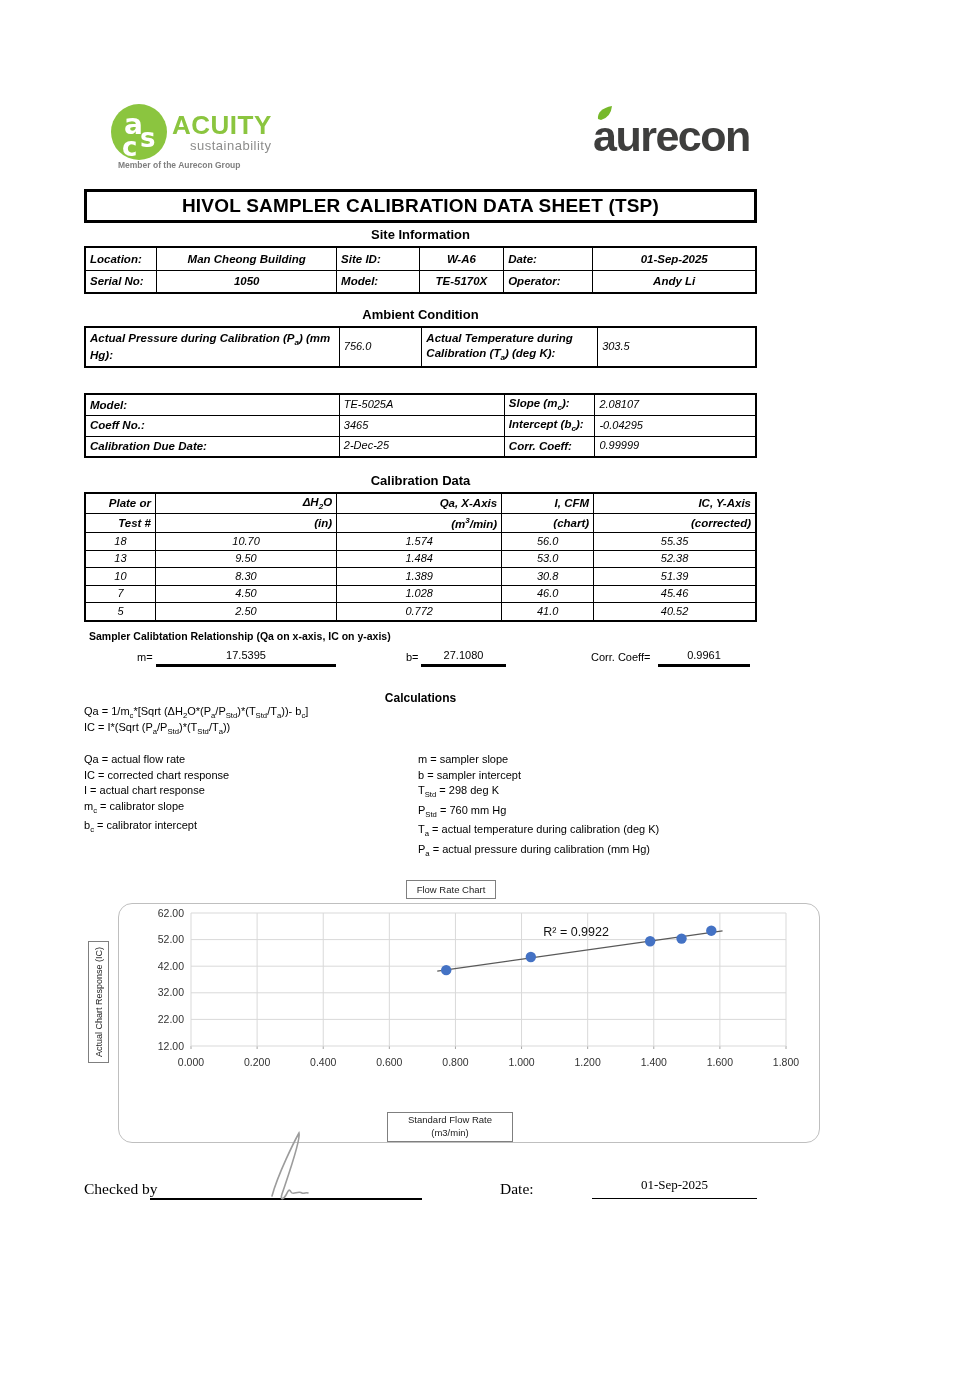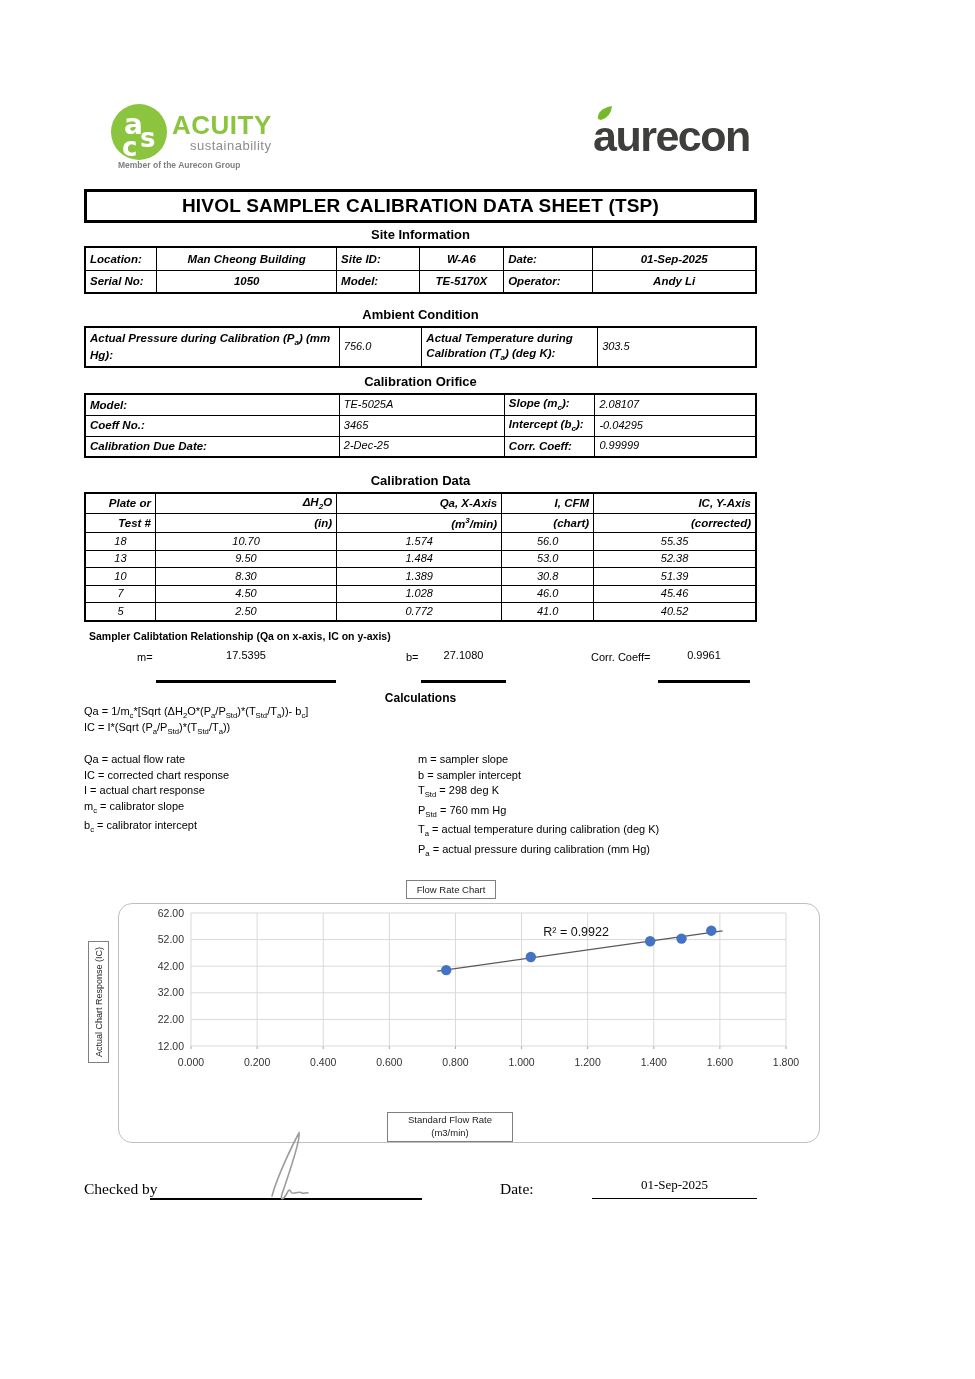--- a/index.html
+++ b/index.html
@@ -34,21 +34,21 @@
   #ambient-table td.lbl{font-size:11.5px;}
   #orifice-table tr{height:21px;}
   #orifice-table td.val{font-size:11px;font-weight:normal;}
   #caldata-table th{font-weight:bold;text-align:right;height:16px;font-size:11.5px;}
   #caldata-table td{text-align:center;height:14.5px;font-size:11px;}
   sub{font-size:70%;} sup{font-size:70%;}
 
   
   .rel-heading{position:absolute;left:89px;top:630px;font-size:10.5px;font-weight:bold;}
   .rel-label{position:absolute;font-size:11px;top:651px;}
-  .rel-value{position:absolute;top:649px;border-bottom:3px solid #000;text-align:center;font-size:11px;padding-bottom:19px;}
+  .rel-value{position:absolute;top:649px;border-bottom:3px solid #000;text-align:center;font-size:11px;padding-bottom:3px;}
 
   
   .calc-heading{top:691px;font-size:12px;}
   .formula{position:absolute;left:84px;font-size:11px;}
   .def-col{position:absolute;top:752px;font-size:11px;}
   .def-line{line-height:15.5px;}
 
   
   .chart-title-box{position:absolute;left:406px;top:880px;width:88px;height:17px;border:1px solid #7F7F7F;
                    font-size:9.5px;display:flex;align-items:center;justify-content:center;color:#222;}
@@ -137,21 +137,20 @@
     <tbody>
         <tr>
       <td class="lbl">Actual Pressure during Calibration (P<sub>a</sub>) (mm Hg):</td>
       <td class="val">756.0</td>
       <td class="lbl">Actual Temperature during Calibration (T<sub>a</sub>) (deg K):</td>
       <td class="val">303.5</td>
     </tr>
   </tbody>
     </table>
 
-  <div class="section-heading" style="top:374px">Calibration Orifice</div>
   <table class="sheet" id="orifice-table" style="top:393px">
     <colgroup>
         <col style="width:37.9%">
         <col style="width:24.6%">
         <col style="width:13.5%">
         <col style="width:24%">
       </colgroup>
     <tbody>
         <tr>
       <td class="lbl">Model:</td>

